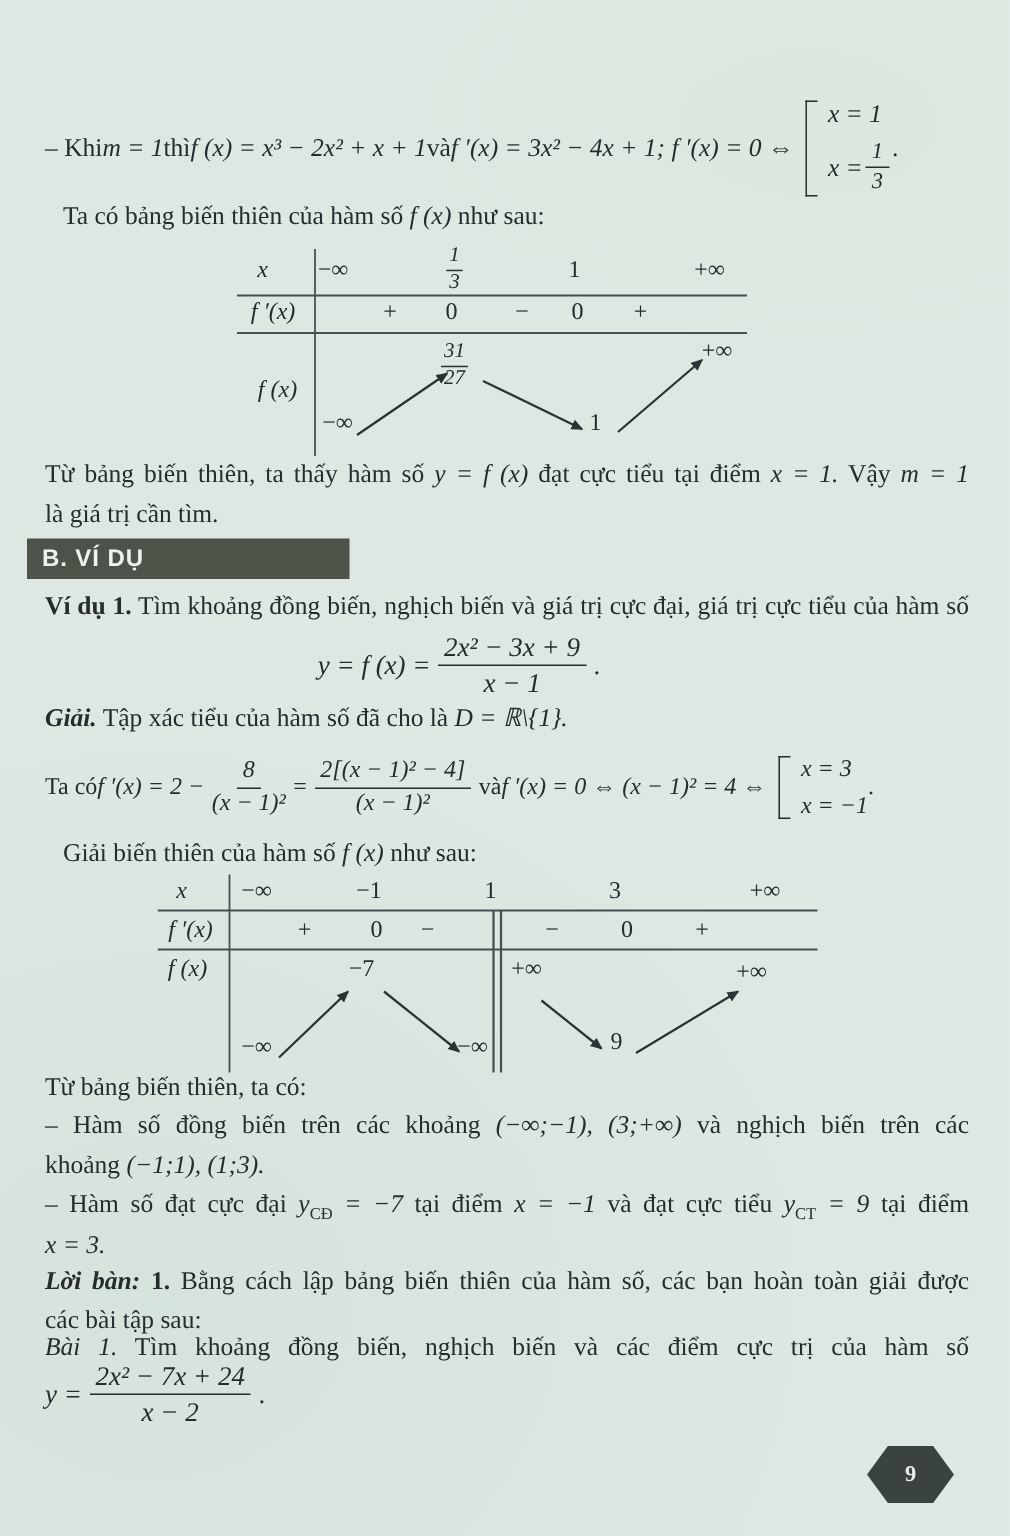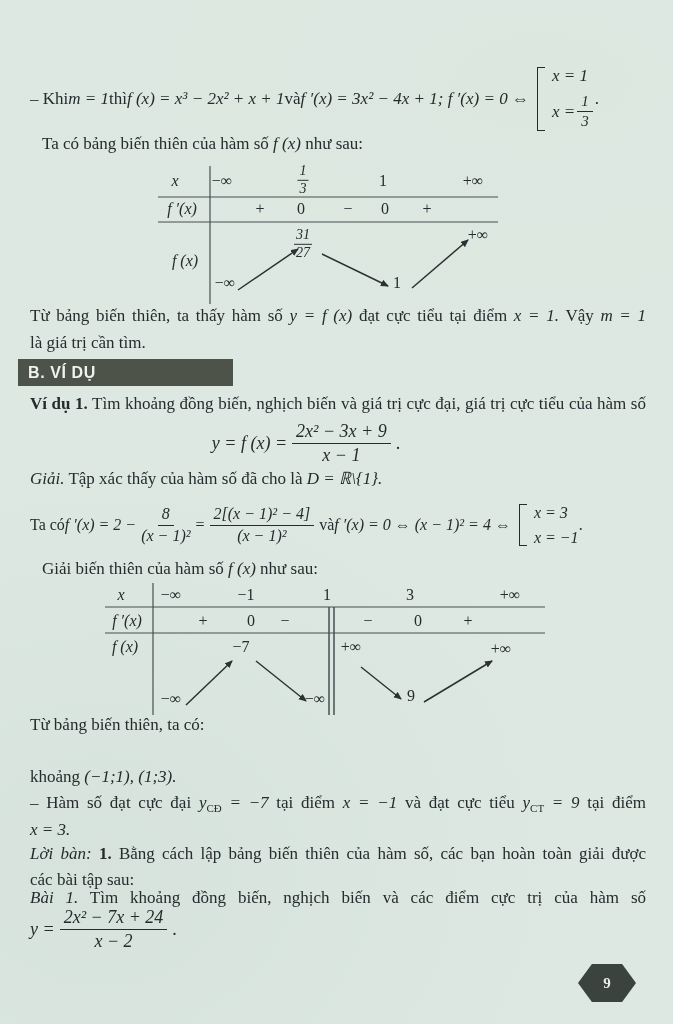--- a/index.html
+++ b/index.html
@@ -14,21 +14,21 @@
     background:
       radial-gradient(900px 500px at 80% 8%, rgba(218,231,222,.65), transparent 70%),
       radial-gradient(700px 600px at 15% 85%, rgba(208,222,214,.55), transparent 70%),
       var(--paper, #dde8e2);
   }
   .line { position:absolute; font-size:17px; line-height:26px; white-space:nowrap; }
   .wrapline { position:absolute; font-size:17px; line-height:26px; }
   .just { width:616px; text-align:justify; text-align-last:justify; }
   .math { font-style:italic; }
   .b { font-weight:bold; }
-  .bi { font-weight:normal; font-style:italic; }
+  .bi { font-weight:bold; font-style:italic; }
   sub.sb { font-size:11px; font-style:normal; }
 
   
   .frac { display:inline-flex; flex-direction:column; align-items:center;
           vertical-align:middle; margin:0 5px; line-height:1.15; font-style:italic; }
   .frac .num { border-bottom:1.2px solid var(--ink,#262b2e); padding:0 4px 1px; }
   .frac .den { padding-top:1px; }
 
   
   .cases { display:inline-flex; align-items:center; vertical-align:middle; margin-left:8px; }
@@ -157,21 +157,21 @@
   <div class="formula-center">
     <span class="math">y = f (x) = </span>
       <span class="frac">
         <span class="num">2x² − 3x + 9</span>
         <span class="den">x − 1</span>
       </span>
       <span>.</span>
   </div>
 
   <div class="line" style="left:30px; top:466px;">
-    <span class="bi">Giải.</span><span> Tập xác thấy của hàm số đã cho là </span><span class="math">D = ℝ\{1}.</span>
+    <span class="bi">Giải.</span><span> Tập xác tiểu của hàm số đã cho là </span><span class="math">D = ℝ\{1}.</span>
   </div>
 
   <div class="line derivline" style="left:30px; top:496px; height:58px; display:flex; align-items:center;">
     <span>Ta có </span>
       <span class="math">f ′(x) = 2 −</span>
       <span class="frac">
         <span class="num">8</span>
         <span class="den">(x − 1)²</span>
       </span>
       <span>=</span>
@@ -230,20 +230,23 @@
     <span class="cell" style="left:246px; top:66px;">+∞</span>
     <span class="cell" style="left:396px; top:68px;">+∞</span>
     <span class="cell" style="left:66px; top:118px;">−∞</span>
     <span class="cell" style="left:210px; top:118px;">−∞</span>
     <span class="cell" style="left:306px; top:115px;">9</span>
   </div>
 
   <div class="line" style="left:30px; top:712px;">
     <span>Từ bảng biến thiên, ta có:</span>
   </div>
+  <div class="wrapline just" style="left:30px; top:737px;">
+    <span>– Hàm số đồng biến trên các khoảng </span><span class="math">(−∞;−1), (3;+∞)</span><span> và nghịch biến trên các</span>
+  </div>
   <div class="line" style="left:30px; top:764px;">
     <span>khoảng </span><span class="math">(−1;1), (1;3).</span>
   </div>
   <div class="wrapline just" style="left:30px; top:790px;">
     <span>– Hàm số đạt cực đại </span><span class="math">y</span><sub class="sb">CĐ</sub><span class="math"> = −7</span><span> tại điểm </span><span class="math">x = −1</span><span> và đạt cực tiểu </span><span class="math">y</span><sub class="sb">CT</sub><span class="math"> = 9</span><span> tại điểm</span>
   </div>
   <div class="line math" style="left:30px; top:817px;">
     <span>x = 3.</span>
   </div>
 

